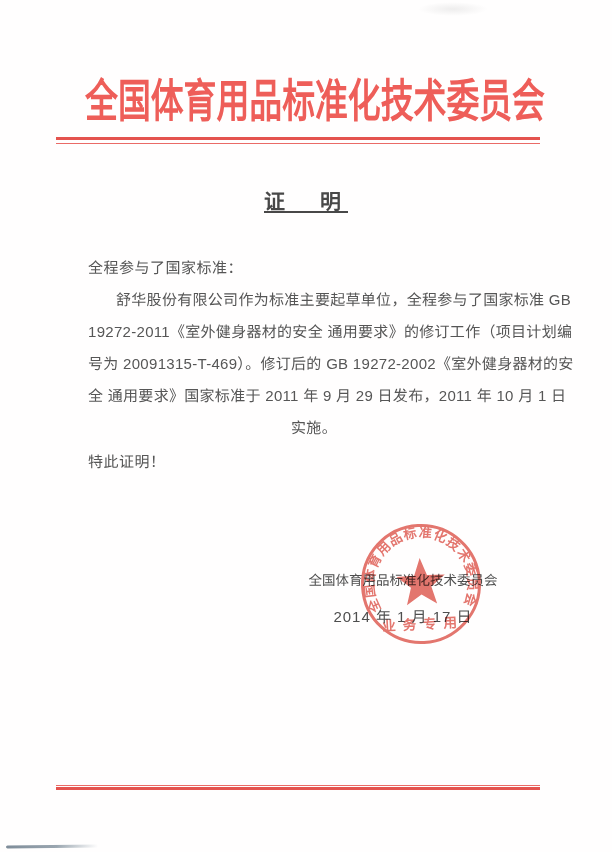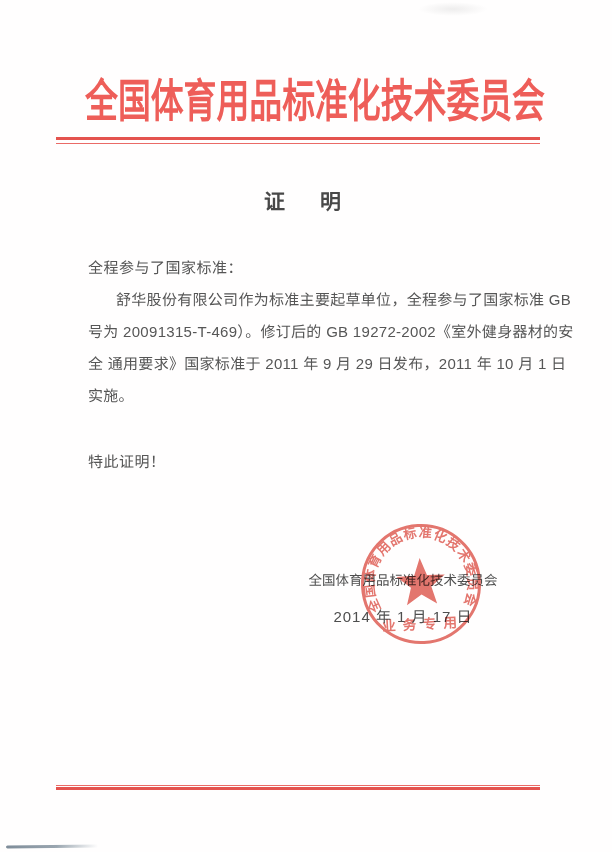--- a/index.html
+++ b/index.html
@@ -20,28 +20,28 @@
     letter-spacing:0px;
   }
   .rule{position:absolute;left:56px;width:484px;background:#e4534e;}
   .rule-h-thick{top:137px;height:2.5px;}
   .rule-h-thin{top:142.5px;height:1px;background:#ea6a66;}
   .rule-f-thin{top:784.5px;height:1px;background:#ea6a66;}
   .rule-f-thick{top:787px;height:2.5px;}
   
   .doc-title{
     position:absolute;top:185px;left:0;width:612px;text-align:center;
-    font-size:21px;font-weight:600;color:#484848;letter-spacing:7px;white-space:pre;
+    font-size:21px;font-weight:600;color:#484848;letter-spacing:7px;white-space:pre;text-decoration:underline;
   }
   
   .salutation{
     position:absolute;top:256px;left:88px;font-size:15px;color:#565656;letter-spacing:0.5px;
   }
   .body-block{
-    position:absolute;top:288px;left:88px;width:452px;color:#565656;font-size:15px;
+    position:absolute;top:288px;left:88px;width:452px;color:#565656;font-size:15px;text-align:center;
   }
   .body-line{height:32px;line-height:24px;white-space:nowrap;letter-spacing:0.3px;}
   .body-line.indent{padding-left:28px;}
   .closing{
     position:absolute;top:450px;left:88px;font-size:15px;color:#565656;letter-spacing:0.5px;font-family:Liberation Serif, serif;
   }
   
   .signature{
     position:absolute;left:303px;top:572px;width:200px;text-align:center;color:#4e4e4e;
   }
@@ -75,20 +75,21 @@
   </div>
   <div class="rule rule-h-thick"></div>
   <div class="rule rule-h-thin"></div>
 
   <div class="doc-title">证　明</div>
 
   <div class="salutation">全程参与了国家标准：</div>
 
   <div class="body-block">
     <div class="body-line indent">舒华股份有限公司作为标准主要起草单位，全程参与了国家标准 GB</div>
+    <div class="body-line">19272-2011《室外健身器材的安全 通用要求》的修订工作（项目计划编</div>
     <div class="body-line">号为 20091315-T-469）。修订后的 GB 19272-2002《室外健身器材的安</div>
     <div class="body-line">全 通用要求》国家标准于 2011 年 9 月 29 日发布，2011 年 10 月 1 日</div>
     <div class="body-line">实施。</div>
   </div>
 
   <div class="closing">特此证明！</div>
 
   <div class="signature">
     <div class="sig-org">全国体育用品标准化技术委员会</div>
     <div class="sig-date">2014 年 1 月 17 日</div>

